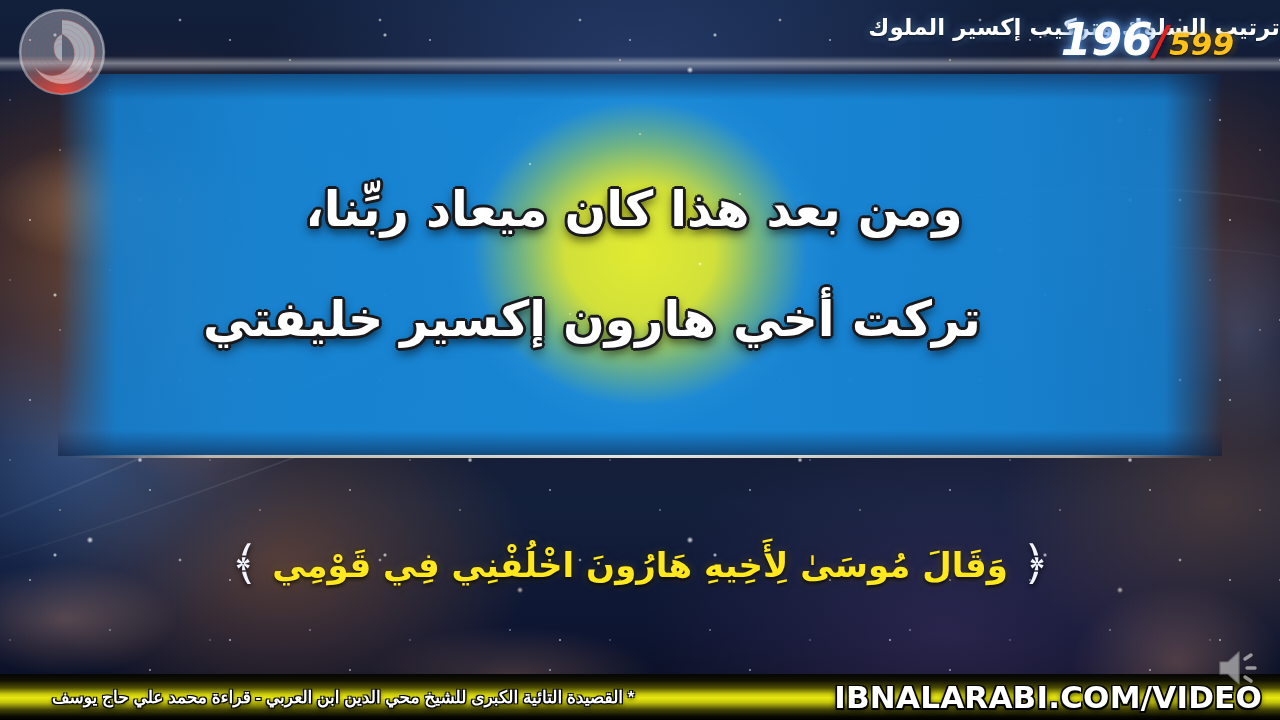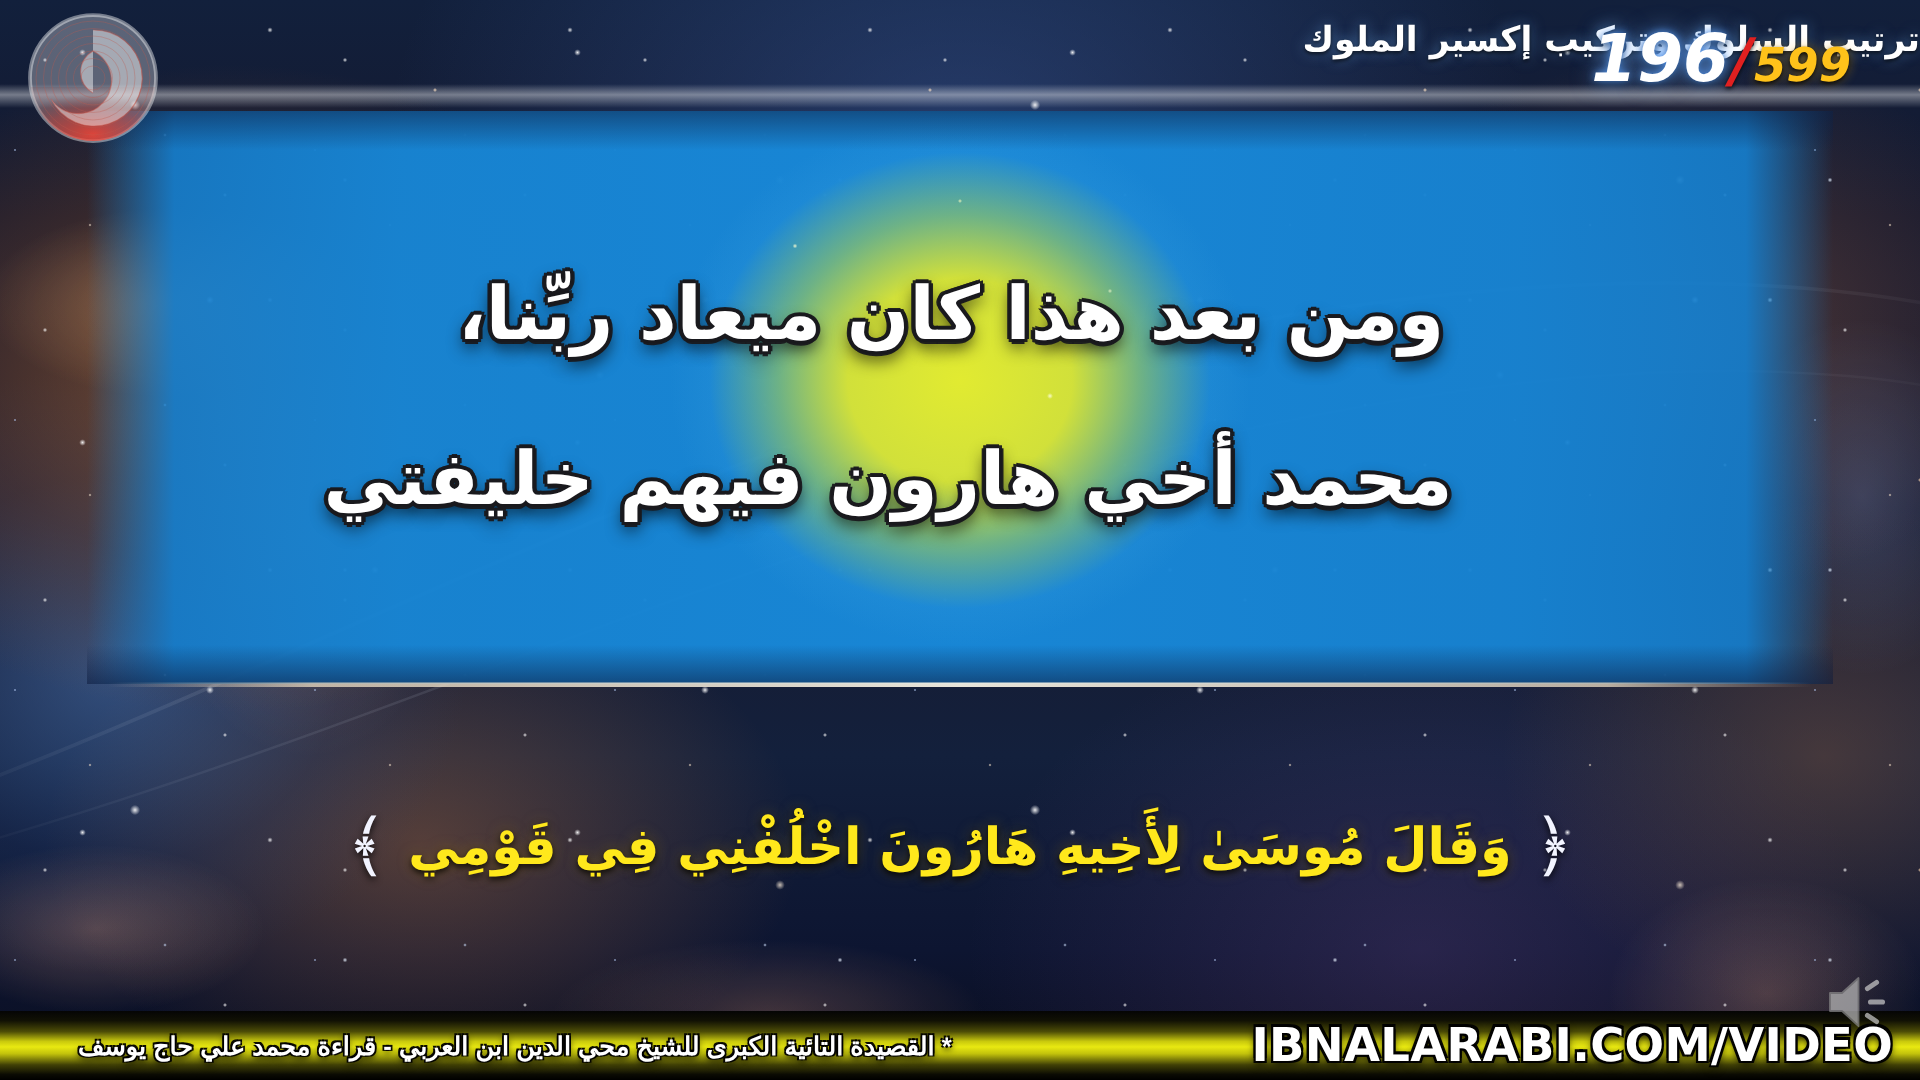--- a/index.html
+++ b/index.html
@@ -283,21 +283,21 @@
   </svg>
 
   <div class="panel">
     <div class="panel-fade-top"></div>
     <div class="panel-fade-bottom"></div>
     <div class="panel-glow-sparkle"></div>
   </div>
 
   <div class="poem">
     <div class="poem-line line-1">ومن بعد هذا كان ميعاد ربِّنا،</div>
-    <div class="poem-line line-2">محمد أخي هارون فيهم خليفتي</div>
+    <div class="poem-line line-2">تركت أخي هارون إكسير خليفتي</div>
   </div>
 
   <div class="divider"></div>
 
   <div class="verse-zone">
     <div class="verse">
       <span class="verse-bracket">﴿</span>
       <span>وَقَالَ مُوسَىٰ لِأَخِيهِ هَارُونَ اخْلُفْنِي فِي قَوْمِي</span>
       <span class="verse-bracket">﴾</span>
     </div>

